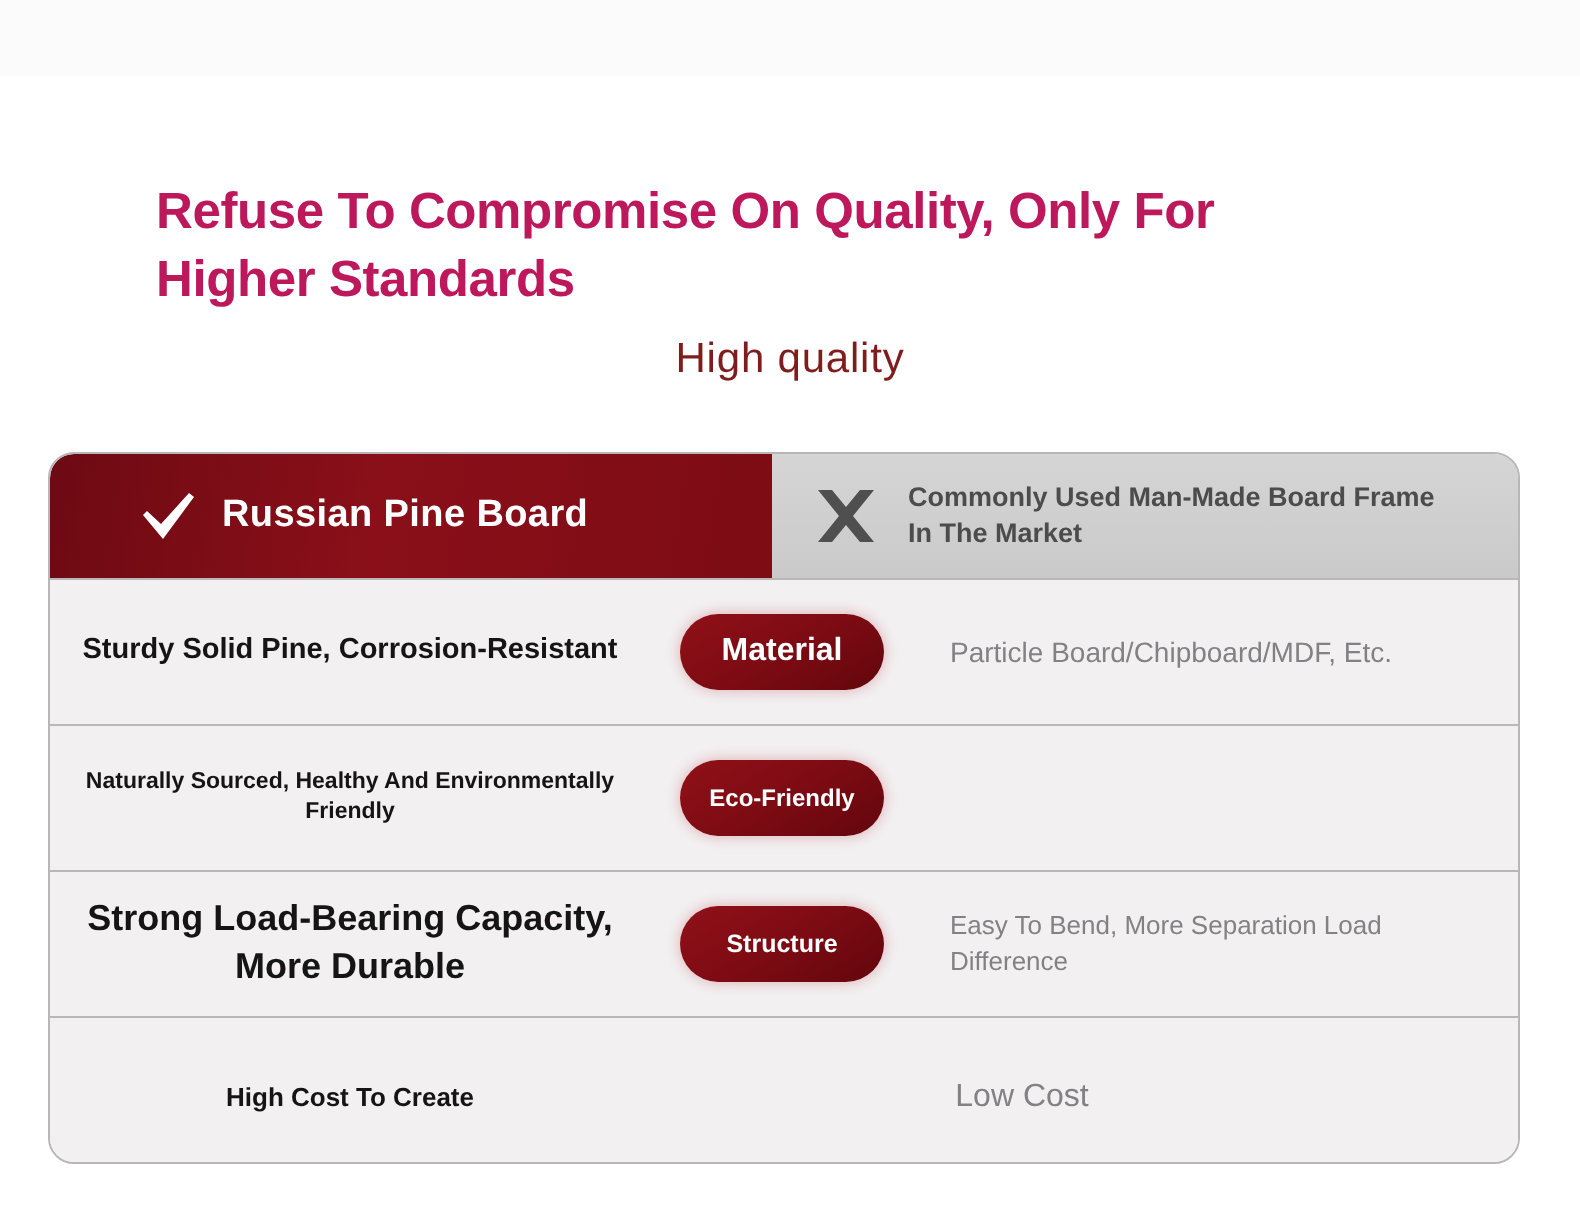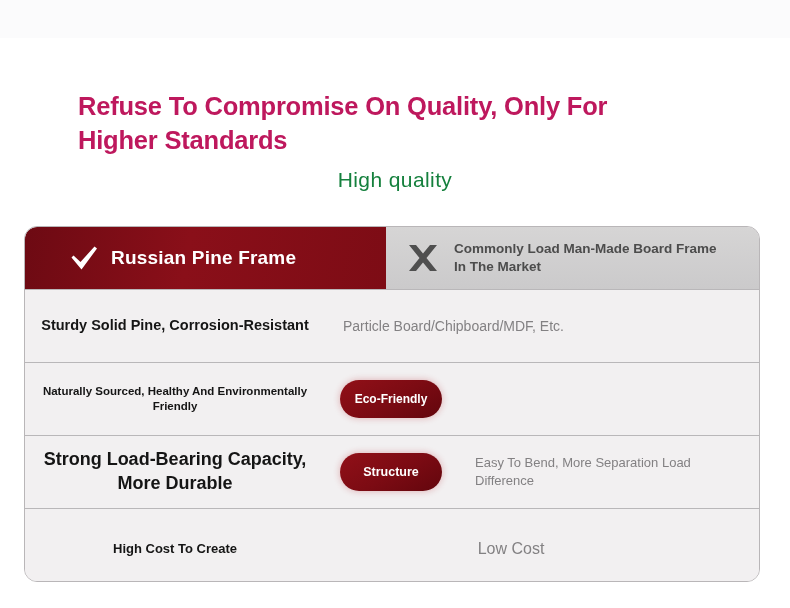--- a/index.html
+++ b/index.html
@@ -36,21 +36,21 @@
     letter-spacing: -0.2px;
   }
 
   .watermark {
     position: absolute;
     left: 0;
     top: 168px;
     width: 790px;
     text-align: center;
     font-size: 21px;
-    color: #15803d;
+    color: #7f1d1d;
     letter-spacing: 0.4px;
   }
 
   
   .compare-table {
     position: absolute;
     left: 24px;
     top: 226px;
     width: 736px;
     height: 356px;
@@ -194,32 +194,35 @@
 
 <div class="watermark">High quality</div>
 
 <div class="compare-table">
 
   <div class="cmp-header">
     <div class="hdr-left">
       <svg class="check-icon" viewBox="0 0 30 26">
         <path d="M2.5 12.5 L4.5 10.5 L11.5 17 L25.5 1.5 L28 3.5 L12.5 24.5 Z" fill="#ffffff"></path>
       </svg>
-      <span class="hdr-left-label">Russian Pine Frame</span>
+      <span class="hdr-left-label">Russian Pine Board</span>
     </div>
     <div class="hdr-right">
       <svg class="x-icon" viewBox="0 0 34 30">
         <path d="M3 2 L10 2 L17 10.5 L24 2 L31 2 L20.5 15 L31 28 L24 28 L17 19.5 L10 28 L3 28 L13.5 15 Z" fill="#4f4f4f"></path>
       </svg>
-      <span class="hdr-right-label">Commonly Load Man-Made Board Frame In The Market</span>
+      <span class="hdr-right-label">Commonly Used Man-Made Board Frame In The Market</span>
     </div>
   </div>
 
   <div class="cmp-row r1">
     <div class="cell-left">Sturdy Solid Pine, Corrosion-Resistant</div>
+    <div class="cell-badge">
+      <span class="pill">Material</span>
+    </div>
     <div class="cell-right">Particle Board/Chipboard/MDF, Etc.</div>
   </div>
 
   <div class="cmp-row r2">
     <div class="cell-left">Naturally Sourced, Healthy And Environmentally Friendly</div>
     <div class="cell-badge">
       <span class="pill">Eco-Friendly</span>
     </div>
   </div>
 

